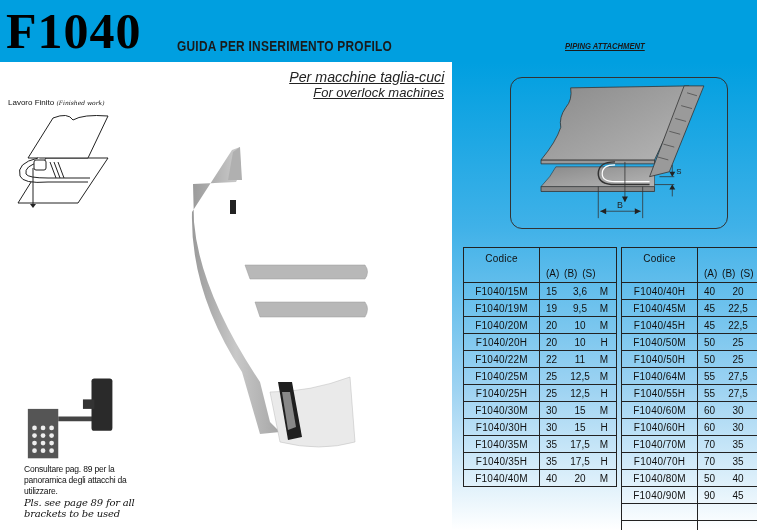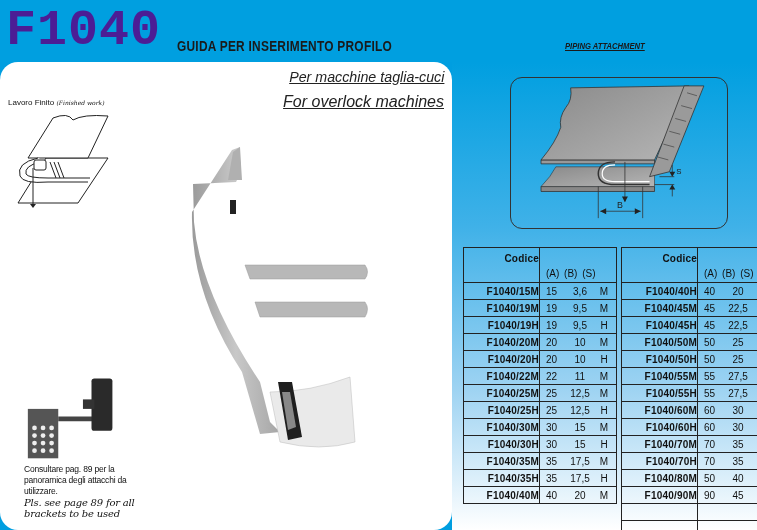--- a/index.html
+++ b/index.html
@@ -1,48 +1,48 @@
 <!DOCTYPE html>
 <html><head>
 <meta charset="utf-8">
 <style>
   * { box-sizing: border-box; margin: 0; padding: 0; }
   html, body { width: 757px; height: 530px; overflow: hidden; background: #009ee0; }
   body { position: relative; font-family: "Liberation Sans", sans-serif; color: #111; }
 
   #header { position: absolute; left: 0; top: 0; width: 757px; height: 62px; background: #009fe0; }
-  #code-title { position: absolute; left: 6px; top: 4px; font-size: 50px; font-weight: bold; letter-spacing: 1px; color: #4c1d95; line-height: 54px; font-family: Liberation Mono, monospace; }
+  #code-title { position: absolute; left: 6px; top: 4px; font-size: 50px; font-weight: bold; letter-spacing: 1px; color: #000000; line-height: 54px; font-family: Liberation Serif, serif; }
   #subtitle-it { position: absolute; left: 177px; top: 38px; font-size: 14px; font-weight: bold; color: #1a1a1a; transform: scaleX(0.85); transform-origin: left; letter-spacing: 0.3px; }
   #subtitle-en { position: absolute; left: 565px; top: 41px; font-size: 9px; font-style: italic; font-weight: bold; text-decoration: underline; color: #1a1a1a; transform: scaleX(0.85); transform-origin: left; }
 
-  #left-panel { position: absolute; left: 0; top: 62px; width: 452px; height: 468px; background: #ffffff; border-radius: 18px; }
+  #left-panel { position: absolute; left: 0; top: 62px; width: 452px; height: 468px; background: #ffffff; }
   #machine-note { position: absolute; right: 8px; top: 6px; text-align: right; font-style: italic; }
   #machine-it { display: block; font-size: 15px; text-decoration: underline; color: #222; transform: scaleX(0.95); transform-origin: right; }
-  #machine-en { display: block; font-size: 16px; text-decoration: underline; color: #222; margin-top: 8px; }
+  #machine-en { display: block; font-size: 13px; text-decoration: underline; color: #222; margin-top: 0; }
 
   #finished-label { position: absolute; left: 8px; top: 36px; font-size: 8px; color: #111; }
   #finished-label i { font-size: 6px; font-family: "DejaVu Serif", serif; }
   #finished-diagram { position: absolute; left: 8px; top: 46px; width: 110px; height: 100px; }
 
   #product-photo { position: absolute; left: 170px; top: 80px; width: 200px; height: 310px; }
 
   #bracket-photo { position: absolute; left: 20px; top: 307px; width: 105px; height: 95px; }
   #consult-note { position: absolute; left: 24px; top: 402px; width: 130px; font-size: 8.5px; line-height: 11px; color: #111; letter-spacing: -0.2px; }
   #consult-note .en { font-style: italic; font-family: "DejaVu Serif", serif; font-size: 10px; line-height: 11px; display: block; }
 
   #right-panel { position: absolute; left: 452px; top: 62px; width: 305px; height: 468px;
     background: linear-gradient(to bottom, #009fe0 0%, #3fb1e8 35%, #9ed3f2 70%, #ffffff 100%); }
 
   #piping-diagram { position: absolute; left: 58px; top: 15px; width: 218px; height: 152px;
     border: 1.5px solid #333; border-radius: 12px; }
 
   .codetable { position: absolute; border: 1px solid #222; border-collapse: collapse; font-size: 10px; color: #111; }
   .codetable td { border: 1px solid #222; height: 17px; padding: 0; vertical-align: middle; }
   .codetable .hdr td { height: 35px; }
-  .codetable .c-code { width: 76px; text-align: right; letter-spacing: 0.2px; font-weight: bold; }
+  .codetable .c-code { width: 76px; text-align: center; letter-spacing: 0.2px; }
   .codetable .c-vals { width: 77px; }
   .hdr .c-code span { display: block; margin-top: -12px; }
   .hdr .c-vals span { display: block; padding-top: 16px; padding-left: 6px; word-spacing: 2px; }
   .vals { display: flex; padding-left: 6px; align-items: flex-end; }
   .vals span { display: inline-block; }
   .vals .a { width: 18px; }
   .vals .b { width: 32px; text-align: center; }
   .vals .s { width: 16px; text-align: center; }
   #table-left { left: 11px; top: 185px; width: 154px; background: transparent; }
   #table-right { left: 169px; top: 185px; width: 154px; }
@@ -185,30 +185,20 @@
           <td class="c-code">F1040/19M</td>
           <td class="c-vals">
             <div class="vals">
               <span class="a">19</span>
               <span class="b">9,5</span>
               <span class="s">M</span>
             </div>
           </td>
         </tr>
         <tr>
-          <td class="c-code">F1040/19H</td>
-          <td class="c-vals">
-            <div class="vals">
-              <span class="a">19</span>
-              <span class="b">9,5</span>
-              <span class="s">H</span>
-            </div>
-          </td>
-        </tr>
-        <tr>
           <td class="c-code">F1040/20M</td>
           <td class="c-vals">
             <div class="vals">
               <span class="a">20</span>
               <span class="b">10</span>
               <span class="s">M</span>
             </div>
           </td>
         </tr>
         <tr>
@@ -360,21 +350,21 @@
           <td class="c-code">F1040/50H</td>
           <td class="c-vals">
             <div class="vals">
               <span class="a">50</span>
               <span class="b">25</span>
               <span class="s">H</span>
             </div>
           </td>
         </tr>
         <tr>
-          <td class="c-code">F1040/55M</td>
+          <td class="c-code">F1040/64M</td>
           <td class="c-vals">
             <div class="vals">
               <span class="a">55</span>
               <span class="b">27,5</span>
               <span class="s">M</span>
             </div>
           </td>
         </tr>
         <tr>
           <td class="c-code">F1040/55H</td>

